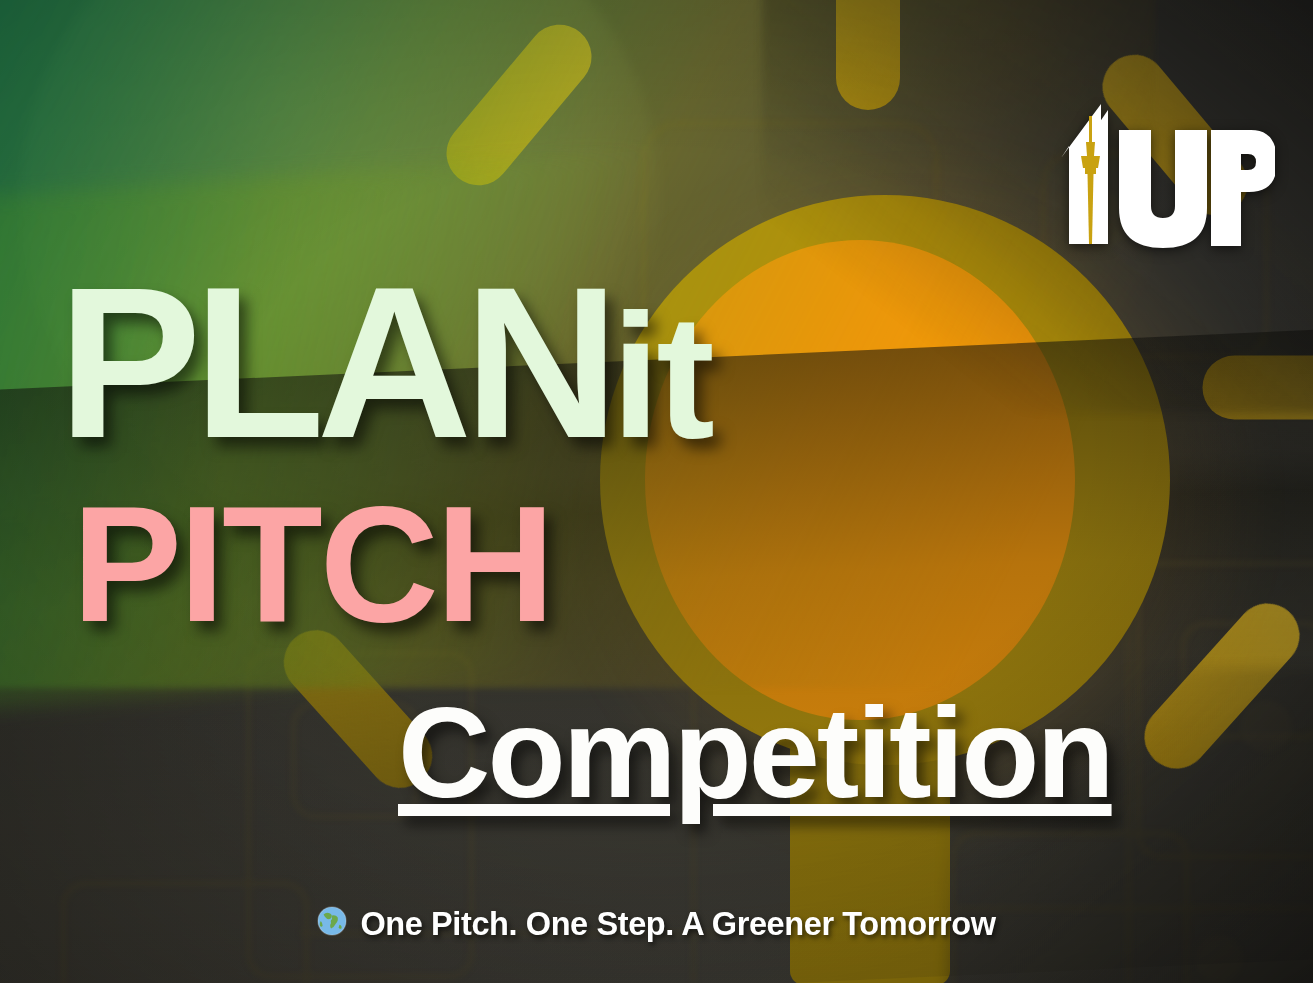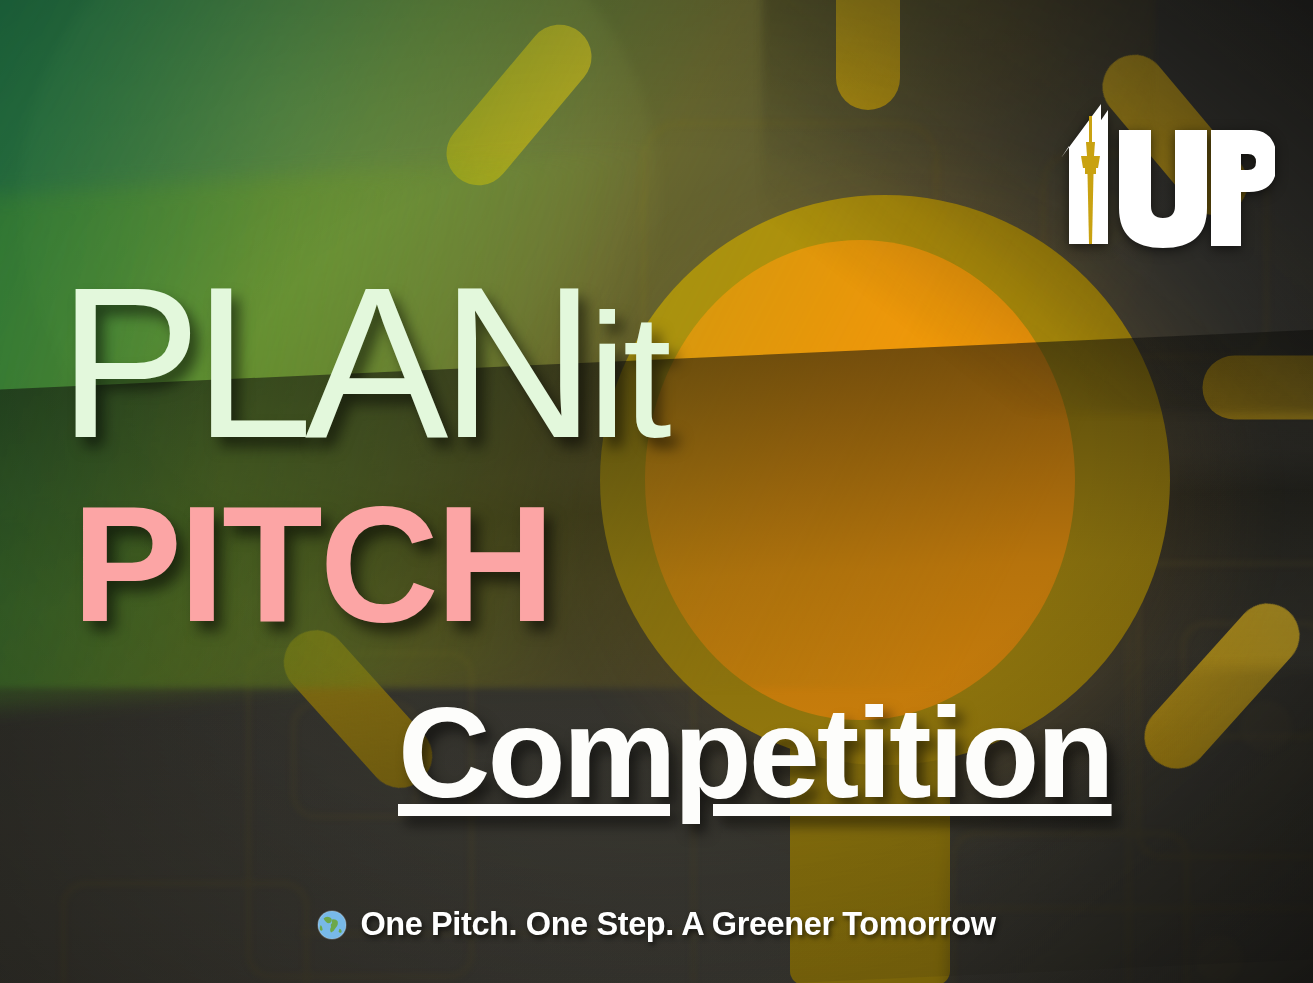--- a/index.html
+++ b/index.html
@@ -140,21 +140,21 @@
     filter:drop-shadow(0 3px 6px rgba(0,0,0,0.55)); }
 
   
   .titles { position:absolute; inset:0; z-index:25; }
 
   .t-plan {
     position:absolute;
     left:58px; top:268px;
     font-size:215px;
     line-height:0.88;
-    font-weight:400;
+    font-weight:700;
     letter-spacing:-8px;
     color:#e3f8dc;
     text-shadow:8px 10px 14px rgba(0,0,0,0.52);
     white-space:nowrap;
   }
   .t-plan .it {
     font-size:176px;
     letter-spacing:-4px;
   }
 
@@ -185,21 +185,21 @@
 
   
   .taglines {
     position:absolute;
     left:0; right:0; bottom:40px;
     z-index:28;
     text-align:center;
   }
   .tag-line {
     display:flex;
-    align-items:center;
+    align-items:flex-start;
     justify-content:center;
     gap:13px;
     font-size:32.5px;
     font-weight:700;
     color:#ffffff;
     letter-spacing:-0.4px;
     text-shadow:2px 3px 5px rgba(0,0,0,0.6);
     white-space:nowrap;
   }
   .tag-line + .tag-line { margin-top:9px; }

